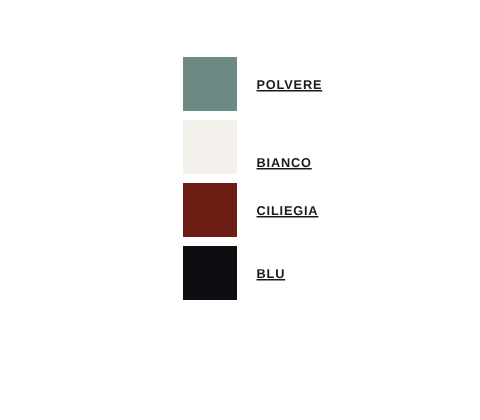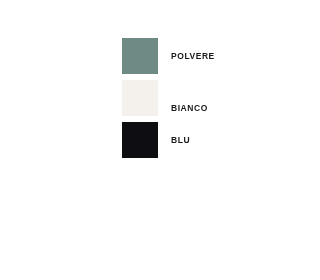--- a/index.html
+++ b/index.html
@@ -46,39 +46,44 @@
 
   .swatch-label {
     margin-left: 13px;
     font-size: 8.5px;
     font-weight: bold;
     letter-spacing: 0.55px;
     color: #1a1a1a;
     white-space: nowrap;
     line-height: 1;
     font-family: "Liberation Sans", sans-serif;
+    text-decoration: underline;
   }
 </style>
 </head>
 <body style="background-color: rgb(255, 255, 255);">
 
 <div class="palette-card">
   <div class="swatch-list">
 
     <div class="swatch-row">
       <div class="swatch-chip" style="background-color: rgb(109, 139, 132);"></div>
       <div class="swatch-label" style="color: rgb(26, 26, 26);">POLVERE</div>
     </div>
 
     <div class="swatch-row">
       <div class="swatch-chip" style="background-color: rgb(244, 241, 236);"></div>
       <div class="swatch-label" style="color: rgb(26, 26, 26); margin-top: 20px;">BIANCO</div>
     </div>
 
 
+    <div class="swatch-row">
+      <div class="swatch-chip" style="background-color: rgb(110, 29, 20);"></div>
+      <div class="swatch-label" style="color: rgb(26, 26, 26);">CILIEGIA</div>
+    </div>
 
     <div class="swatch-row">
       <div class="swatch-chip" style="background-color: rgb(13, 13, 18);"></div>
       <div class="swatch-label" style="color: rgb(26, 26, 26);">BLU</div>
     </div>
 
   </div>
 </div>
 
 </body></html>

